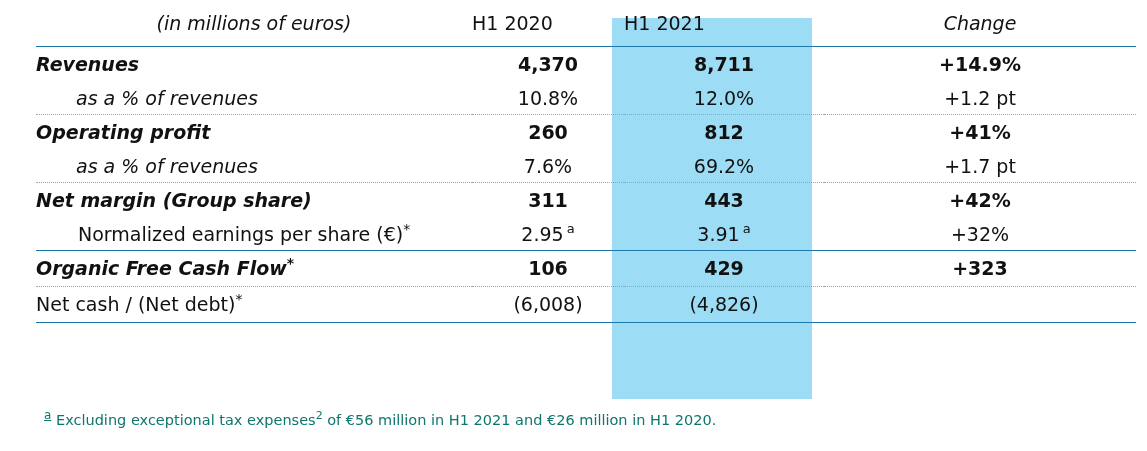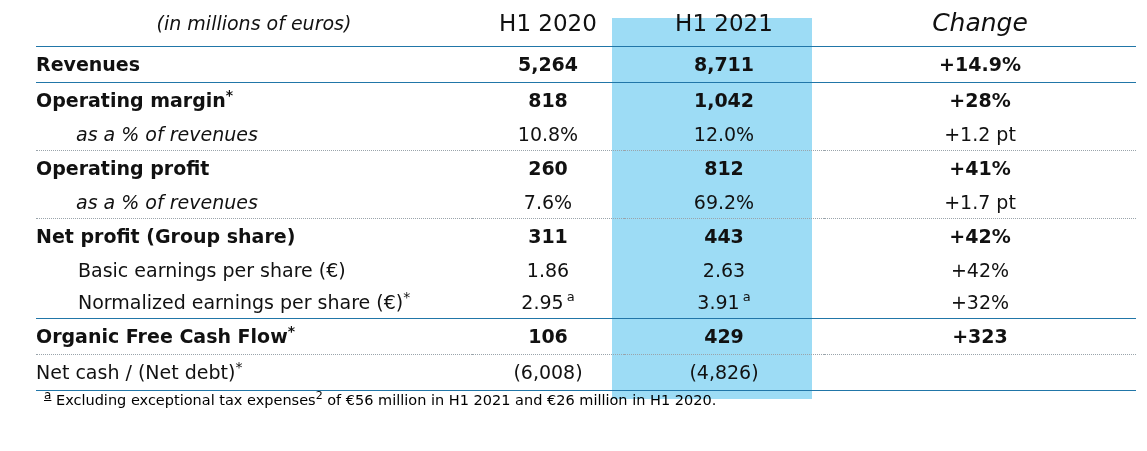--- a/index.html
+++ b/index.html
@@ -57,38 +57,37 @@
 
   
   .hdr-label {
     font-style: italic;
     font-size: 19px;
     font-weight: bold;
     text-align: center;
     padding-right: 90px;
   }
   .hdr-col {
-    font-size: 23px;
+    font-size: 19px;
     font-weight: bold;
-    text-align: center;
   }
   .hdr-change {
-    font-size: 25px;
+    font-size: 19px;
     font-weight: bold;
     font-style: italic;
     text-align: center;
   }
 
   
   .lbl {
     font-size: 19px;
     text-align: left;
     padding-left: 26px;
   }
-  .lbl.bold { font-weight: bold; }
+  .lbl.bold { font-weight: bold; font-style: italic; }
   .lbl.indent1 { padding-left: 40px; font-style: italic; }
   .lbl.indent2 { padding-left: 42px; }
 
   .num {
     font-size: 19px;
     text-align: center;
   }
   .num.bold { font-weight: bold; }
 
   sup.star {
@@ -112,23 +111,23 @@
     margin-top: 20px;
   }
   .rule-bottom td {
     border-top: 1.6px solid #2176a8;
   }
 
   
   #footnote {
     position: absolute;
     left: 44px;
-    top: 392px;
+    top: 412px;
     font-size: 14.5px;
-    color: #000000;
+    color: #0f766e;
     z-index: 2;
   }
   #footnote .fn-mark {
     font-size: 12px;
     vertical-align: super;
     line-height: 0;
     text-decoration: underline;
   }
   #footnote sup.sq {
     font-size: 11px;
@@ -154,31 +153,25 @@
 
       <tr class="row-h">
         <td class="hdr-label">(in millions of euros)</td>
         <td class="hdr-col">H1 2020</td>
         <td class="hdr-col">H1 2021</td>
         <td class="hdr-change">Change</td>
       </tr>
 
       <tr class="row-main rule-top">
         <td class="lbl bold">Revenues</td>
-        <td class="num bold">5,264</td>
+        <td class="num bold">4,370</td>
         <td class="num bold">8,711</td>
         <td class="num bold">+14.9%</td>
       </tr>
 
-      <tr class="row-main rule-top">
-        <td class="lbl bold"><span>Operating margin</span><sup class="star">*</sup></td>
-        <td class="num bold">818</td>
-        <td class="num bold">1,042</td>
-        <td class="num bold">+28%</td>
-      </tr>
 
       <tr class="row-sub">
         <td class="lbl indent1">as a % of revenues</td>
         <td class="num">10.8%</td>
         <td class="num">12.0%</td>
         <td class="num">+1.2 pt</td>
       </tr>
 
       <tr class="row-main rule-dot">
         <td class="lbl bold">Operating profit</td>
@@ -188,32 +181,26 @@
       </tr>
 
       <tr class="row-sub">
         <td class="lbl indent1">as a % of revenues</td>
         <td class="num">7.6%</td>
         <td class="num">69.2%</td>
         <td class="num">+1.7 pt</td>
       </tr>
 
       <tr class="row-main rule-dot">
-        <td class="lbl bold">Net profit (Group share)</td>
+        <td class="lbl bold">Net margin (Group share)</td>
         <td class="num bold">311</td>
         <td class="num bold">443</td>
         <td class="num bold">+42%</td>
       </tr>
 
-      <tr class="row-sub">
-        <td class="lbl indent2">Basic earnings per share (€)</td>
-        <td class="num">1.86</td>
-        <td class="num">2.63</td>
-        <td class="num">+42%</td>
-      </tr>
 
       <tr class="row-sub">
         <td class="lbl indent2"><span>Normalized earnings per share (€)</span><sup class="star">*</sup></td>
         <td class="num"><span>2.95</span><sup class="note">a</sup></td>
         <td class="num"><span>3.91</span><sup class="note">a</sup></td>
         <td class="num">+32%</td>
       </tr>
 
       <tr class="row-main rule-top">
         <td class="lbl bold"><span>Organic Free Cash Flow</span><sup class="star">*</sup></td>

